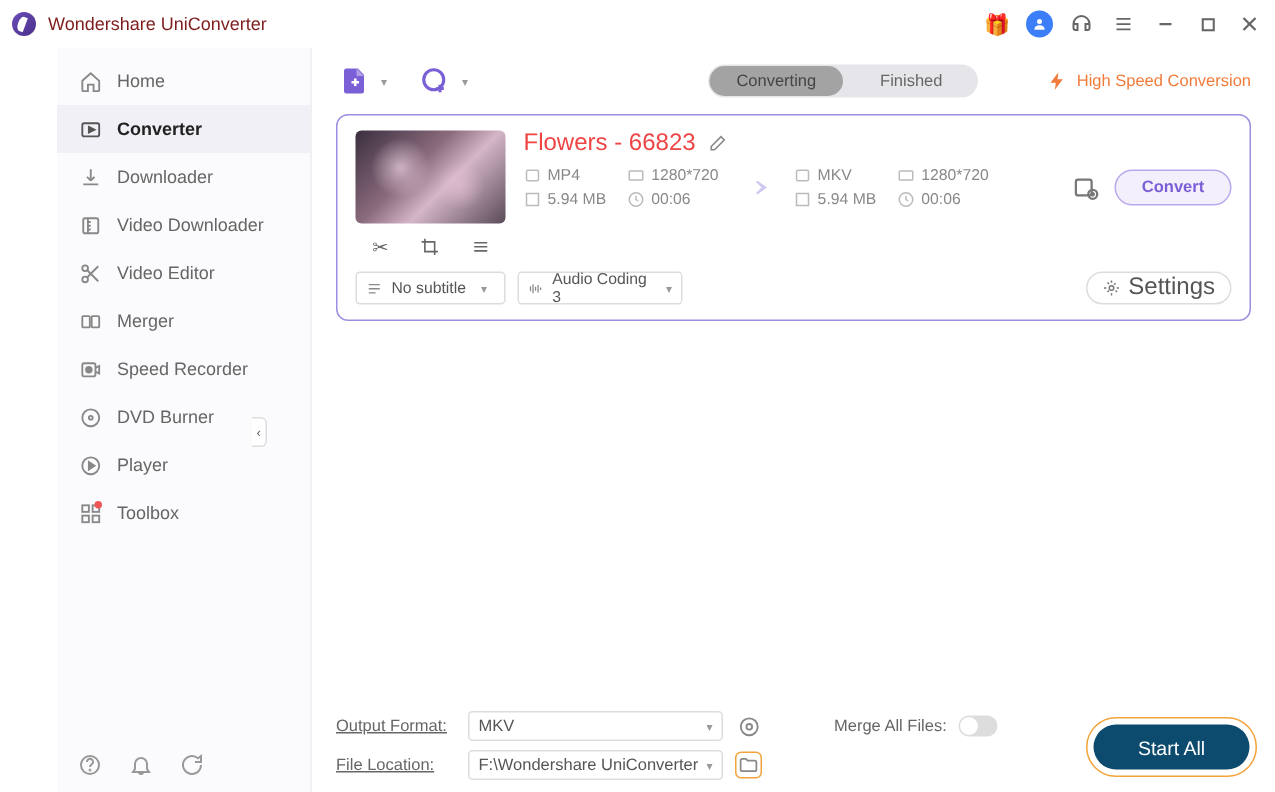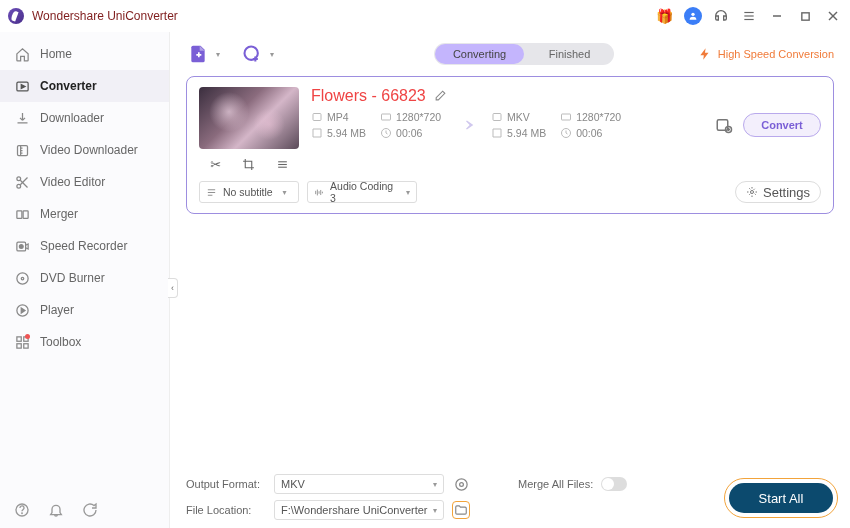--- a/index.html
+++ b/index.html
@@ -8,40 +8,40 @@
 
 .titlebar { height: 32px; display: flex; align-items: center; padding: 0 8px; }
 .logo { width: 16px; height: 16px; border-radius: 50%; background: linear-gradient(135deg,#6b4db8,#4a2f8a); margin-right: 8px; position: relative; }
 .logo::after { content:""; position:absolute; left:4px; top:3px; width:5px; height:10px; border-radius:50% 0 0 50%; background:#fff; transform:rotate(20deg);}
 .app-title { font-size: 12px; color:#7f1d1d; }
 .titlebar-spacer { flex:1; }
 .titlebar-right { display:flex; align-items:center; gap:10px; }
 .tb-icon { width:18px; height:18px; display:flex; align-items:center; justify-content:center; color:#555; cursor:pointer; }
 .avatar { width:18px; height:18px; border-radius:50%; background:#3b7ef7; color:#fff; font-size:10px; display:flex; align-items:center; justify-content:center; }
 
-.body-row { flex:1; display:flex; min-height:0; }
+.body-row { flex:1; display:flex; min-height:0;padding-left:38px; }
 
 
 .sidebar { width:170px; background:#fbfbfd; border-right:1px solid #eee; display:flex; flex-direction:column; padding-top:6px; }
 .side-item { display:flex; align-items:center; gap:10px; padding:8px 14px; font-size:12px; color:#666; cursor:pointer; }
 .side-item.active { color:#222; font-weight:600; background:#f1f0f6; }
 .side-icon { width:16px; height:16px; display:flex; align-items:center; justify-content:center; color:#888; }
 .side-item.active .side-icon { color:#555; }
 .sidebar-footer { margin-top:auto; display:flex; gap:18px; padding:10px 14px; color:#999; }
 .sf-icon { width:16px; height:16px; cursor:pointer; }
 .collapse-handle { position:absolute; left:168px; top:278px; width:10px; height:20px; background:#fff; border:1px solid #ddd; border-left:none; border-radius:0 4px 4px 0; display:flex; align-items:center; justify-content:center; font-size:9px; color:#666; cursor:pointer; }
 
 
 .main { flex:1; display:flex; flex-direction:column; padding:10px 16px 8px 16px; position:relative; }
 .toolbar { display:flex; align-items:center; gap:10px; }
 .tool-btn { width:24px; height:24px; display:flex; align-items:center; justify-content:center; color:#7a5fd6; cursor:pointer; position:relative; }
 .tool-caret { font-size:8px; color:#999; margin-left:-4px; }
 .seg { margin-left:150px; width:180px; height:22px; border-radius:11px; background:#e6e6ea; display:flex; overflow:hidden; font-size:11px; }
 .seg-half { flex:1; display:flex; align-items:center; justify-content:center; color:#666; cursor:pointer; }
-.seg-half.active { background:#c4b5fd; color:#444; border-radius:11px; margin:1px; }
+.seg-half.active { background:#a3a3a3; color:#444; border-radius:11px; margin:1px; }
 .toolbar-spacer { flex:1; }
 .hsc { display:flex; align-items:center; gap:6px; color:#f07b3a; font-size:11px; cursor:pointer; }
 
 
 .item-card { margin-top:10px; border:1.5px solid #9d8ee0; border-radius:8px; padding:10px 12px; display:flex; flex-direction:column; gap:8px; }
 .item-top { display:flex; gap:12px; }
 .thumb-col { width:100px; display:flex; flex-direction:column; }
 .thumb { width:100px; height:62px; border-radius:4px; background:linear-gradient(135deg,#3a2e3e 0%, #8a6b7d 40%, #d4b6c8 60%, #5a4a58 100%); position:relative; overflow:hidden; }
 .thumb::after{content:"";position:absolute;inset:0;background:radial-gradient(circle at 30% 40%,rgba(255,230,245,.6) 0,transparent 25%),radial-gradient(circle at 70% 60%,rgba(240,200,220,.5) 0,transparent 20%);}
 .thumb-tools { display:flex; justify-content:space-around; margin-top:6px; color:#666; }
@@ -55,26 +55,26 @@
 .mini-icon { width:12px; height:12px; color:#bbb; }
 .arrow { width:26px; color:#d0c8ee; display:flex; align-items:center; justify-content:center; }
 .gear-col { margin-left:auto; display:flex; align-items:center; gap:10px; }
 .gear-ic { width:18px; height:18px; color:#666; cursor:pointer; }
 .convert-btn { width:78px; height:24px; border:1.5px solid #b9a9ec; border-radius:12px; background:#f3effc; color:#7a5fd6; font-size:11px; display:flex; align-items:center; justify-content:center; cursor:pointer;font-weight:bold; }
 
 
 .item-bottom { display:flex; align-items:center; gap:8px; }
 .dd { height:22px; border:1px solid #ddd; border-radius:3px; background:#fff; display:flex; align-items:center; padding:0 6px; font-size:10.5px; color:#555; gap:6px; cursor:pointer; }
 .dd .caret { font-size:8px; color:#999; margin-left:4px; }
-.settings-chip { margin-left:auto; height:22px; border:1px solid #ddd; border-radius:11px; padding:0 10px; display:flex; align-items:center; gap:5px; font-size:13px; color:#555; cursor:pointer; }
+.settings-chip { margin-left:auto; height:22px; border:1px solid #ddd; border-radius:11px; padding:0 10px; display:flex; align-items:center; gap:5px; font-size:16px; color:#555; cursor:pointer; }
 
 
 .footer-area { margin-top:auto; display:flex; flex-direction:column; gap:6px; font-size:11px; color:#666; padding-top:8px; }
 .f-row { display:flex; align-items:center; gap:8px; }
-.f-label { width:80px; }
+.f-label { width:80px;text-decoration:underline; }
 .f-dd { width:170px; height:20px; border:1px solid #ddd; border-radius:3px; background:#fff; display:flex; align-items:center; padding:0 6px; justify-content:space-between; cursor:pointer; font-size:11px; color:#555; }
 .f-dd .caret{font-size:8px;color:#999;}
 .f-icon { width:18px; height:18px; display:flex; align-items:center; justify-content:center; color:#888; cursor:pointer; }
 .folder-hi { border:1.5px solid #f2a33a; border-radius:4px; padding:1px; }
 .merge-lbl { margin-left:40px; }
 .toggle { width:26px; height:14px; border-radius:7px; background:#ddd; position:relative; cursor:pointer; }
 .toggle::after{content:"";position:absolute;left:1px;top:1px;width:12px;height:12px;border-radius:50%;background:#fff;}
 .start-all-wrap { position:absolute; right:12px; bottom:10px; border:1.5px solid #f2a33a; border-radius:22px; padding:4px; }
 .start-all { width:104px; height:30px; border-radius:16px; background:#0c4a6e; color:#fff; font-size:13px; display:flex; align-items:center; justify-content:center; cursor:pointer;text-align:right; }
 

